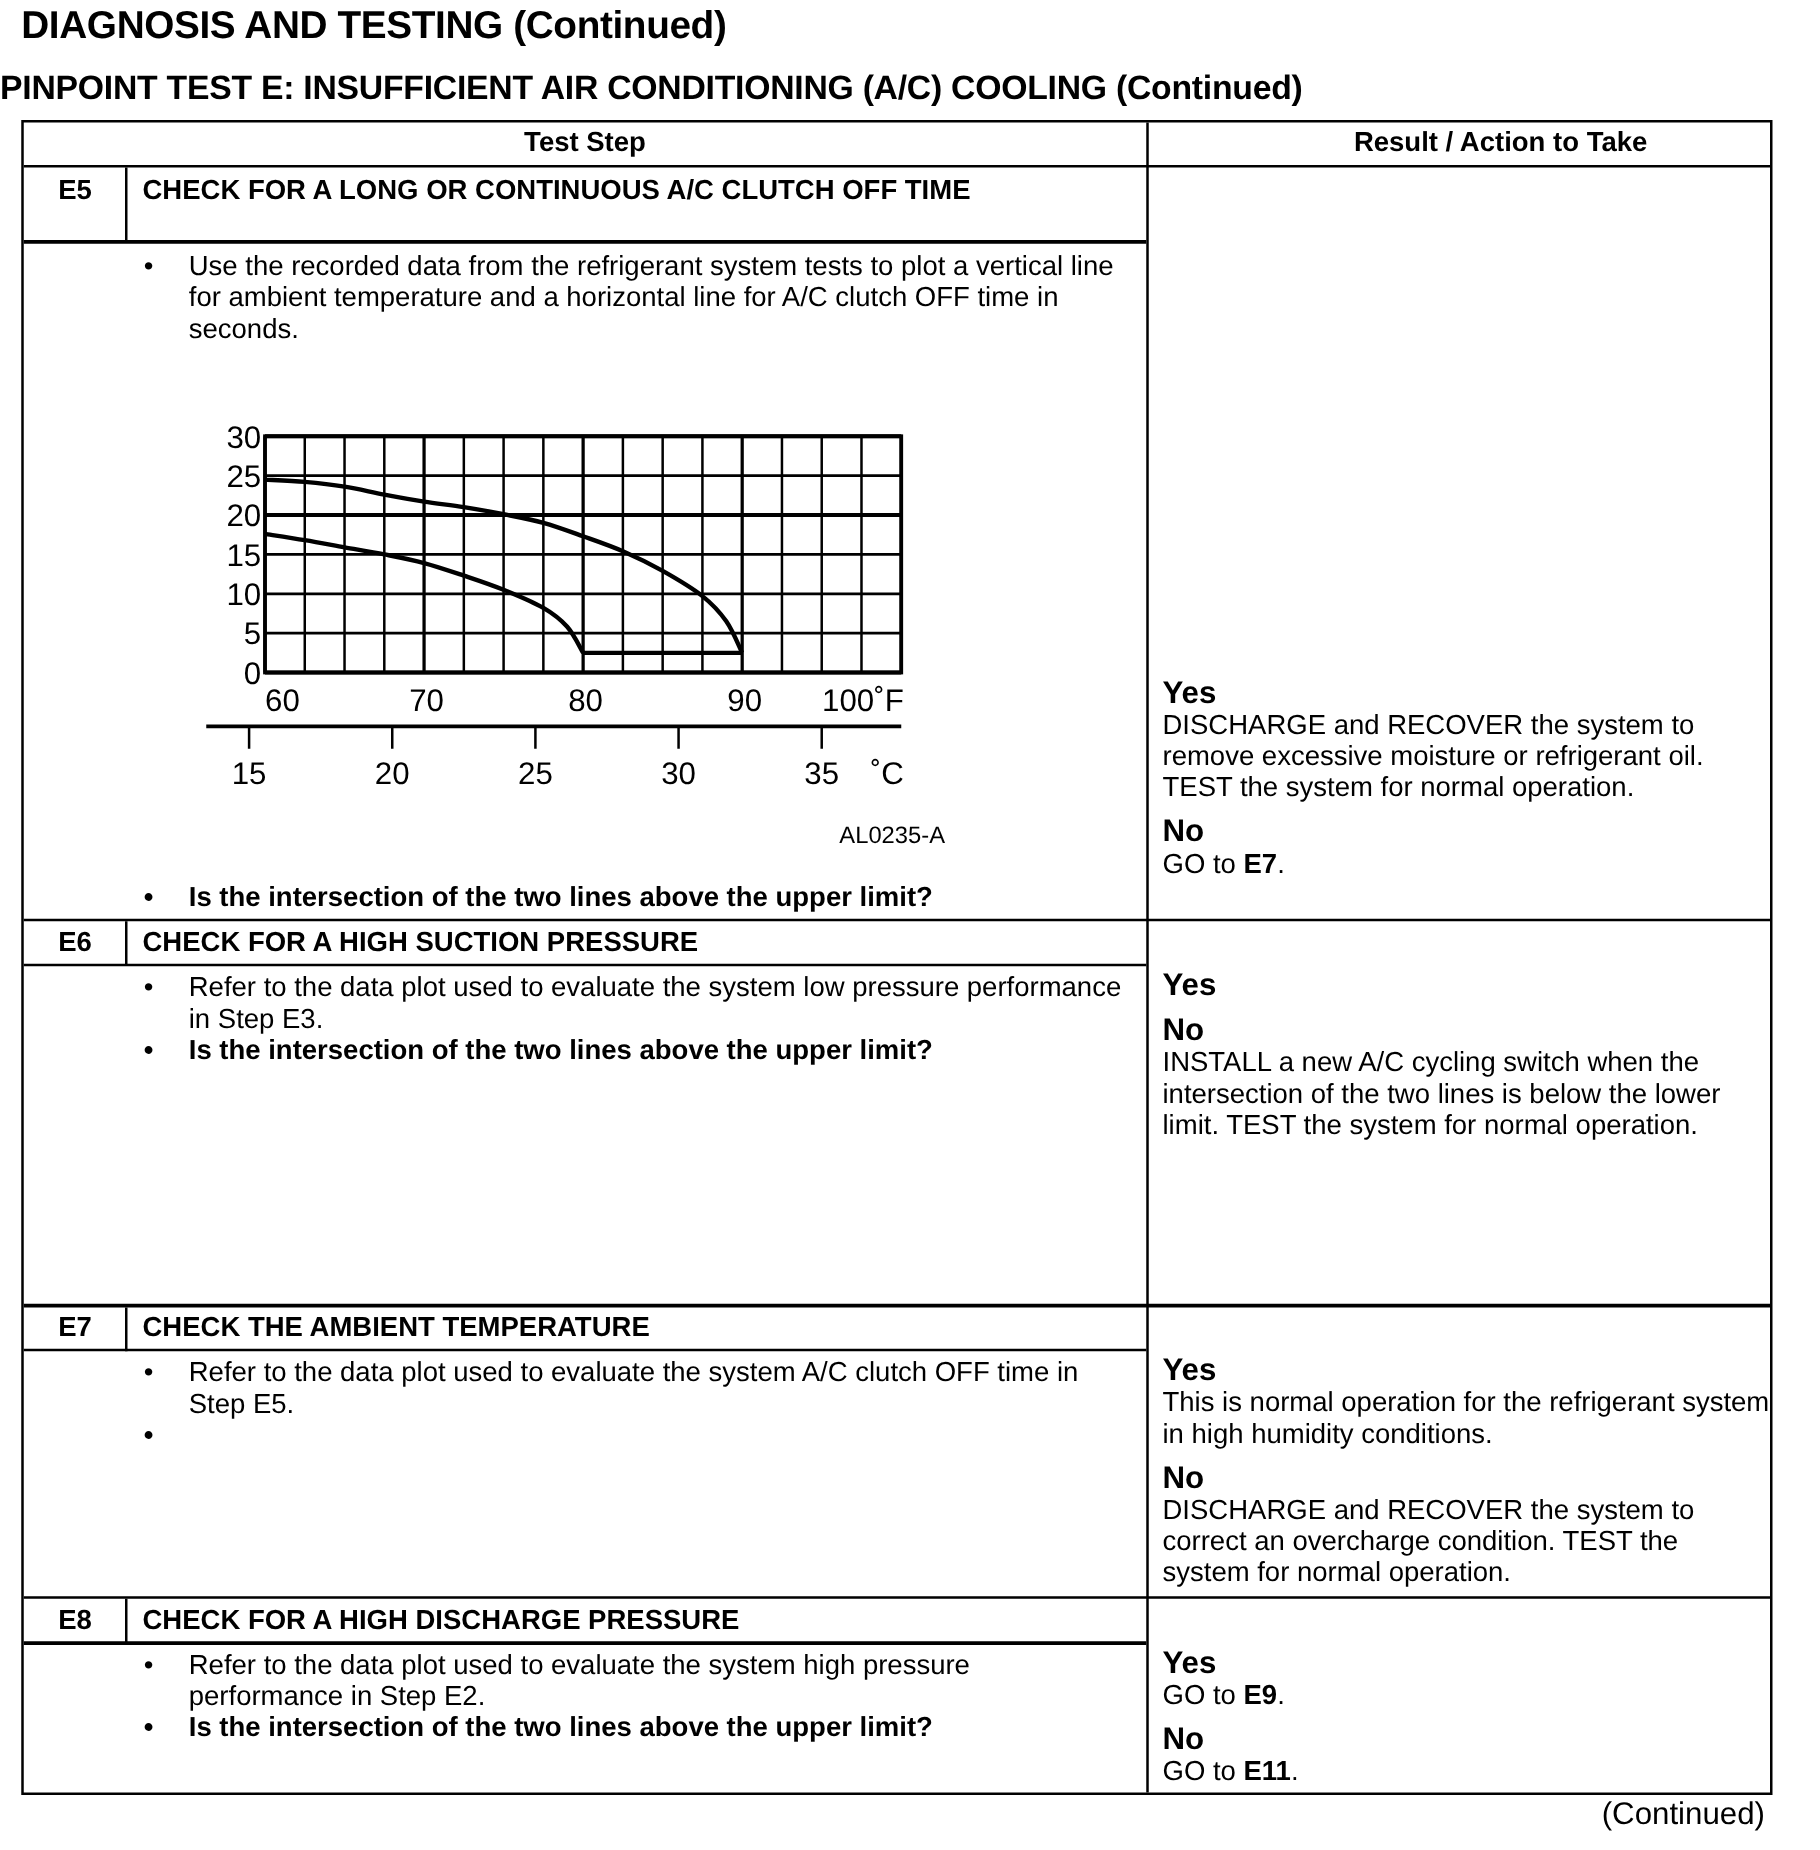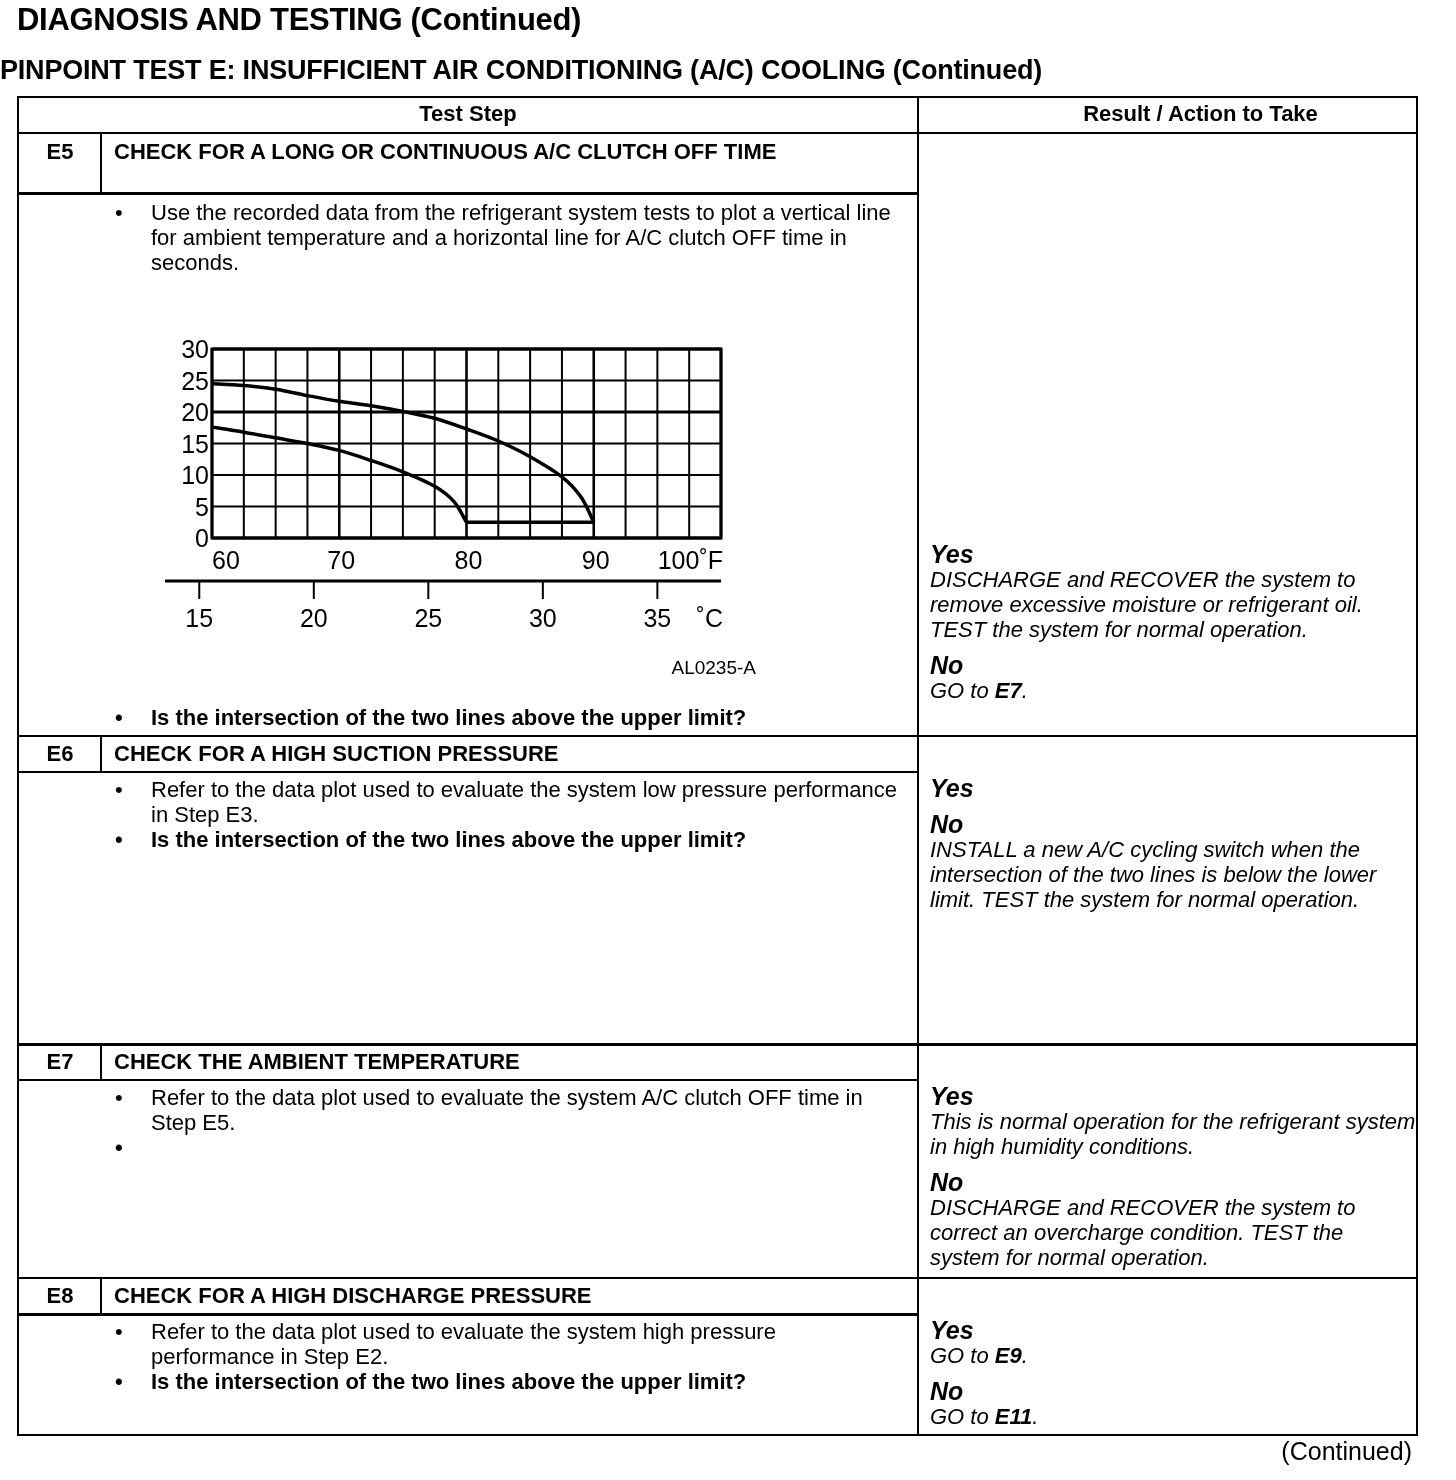--- a/index.html
+++ b/index.html
@@ -9,21 +9,21 @@
   .tbl { position: absolute; left: 17px; top: 96px; width: 1401px; height: 1340px; border: 2px solid #000; box-sizing: border-box; }
   .hline { position: absolute; background: #000; height: 2px; }
   .vline { position: absolute; background: #000; width: 2px; }
   .hdr { position: absolute; font-size: 22px; font-weight: bold; text-align: center; top: 3px; }
   .step-id { position: absolute; left: 0; width: 82px; text-align: center; font-size: 22px; font-weight: bold; }
   .step-title { position: absolute; left: 95px; width: 790px; font-size: 22px; font-weight: bold; line-height: 25px; }
   .bullet-list { position: absolute; left: 96px; width: 790px; font-size: 22px; line-height: 25px; }
   .bullet { position: relative; padding-left: 36px; }
   .bullet .dot { position: absolute; left: 0; top: 0; }
   .bullet.bold { font-weight: bold; }
-  .result { position: absolute; left: 911px; width: 488px; font-size: 22px; line-height: 25px; font-style: italic; }
+  .result { position: absolute; left: 911px; width: 488px; font-size: 22px; line-height: 25px; }
   .result .label { font-weight: bold; font-size: 25px; line-height: 26px; }
   .result .gap { height: 10px; }
   .result b { font-weight: bold; }
   .continued-footer { position: absolute; right: 44px; top: 1437px; font-size: 25px; }
   svg text { font-family: "Liberation Sans", sans-serif; }
 </style>
 </head>
 <body>
 
 <div class="page-title">DIAGNOSIS AND TESTING (Continued)</div>

